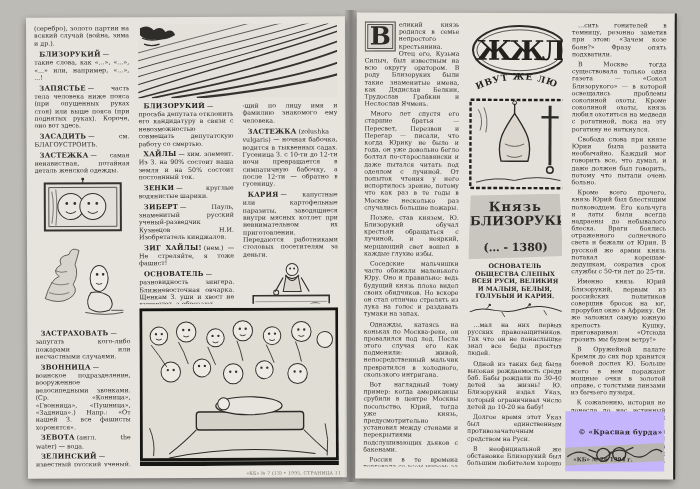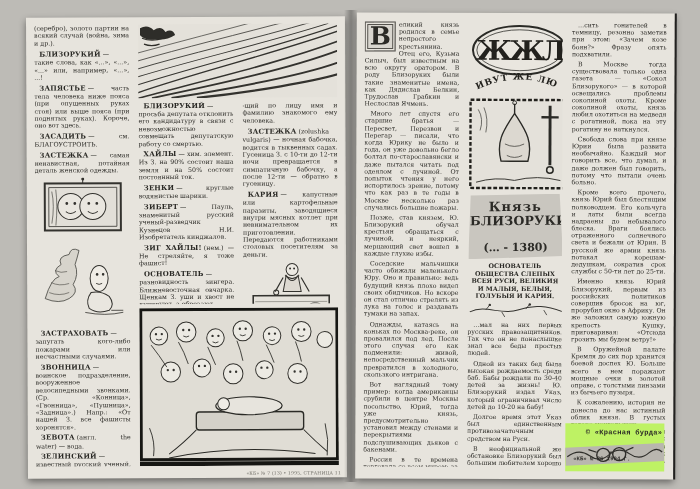--- a/index.html
+++ b/index.html
@@ -36,21 +36,21 @@
   .dropcap{float:left;font-size:25px;line-height:22px;font-weight:bold;margin:1px 3px 1px 0;
            padding:3px 4px;border:1px solid #55534e;background:#d9d6cf;
            box-shadow:inset 0 0 0 1.5px #e7e4dd, inset 0 0 0 2.5px #55534e;}
   .titleblock{background:#c9c6bf;margin:4px 0 2px;padding:5px 2px 4px;text-align:center;
               clip-path:polygon(3% 2%,97% 0%,100% 96%,0% 100%);transform:rotate(-.6deg);}
   .kicker{font-size:13px;font-weight:bold;letter-spacing:1px;}
   .t-big{font-size:17px;font-weight:bold;line-height:1.02;letter-spacing:.5px;}
   .t-med{font-size:12.5px;font-weight:bold;line-height:1.05;letter-spacing:.2px;}
   .t-years{font-size:11px;font-weight:bold;margin-top:15px;}
   .subtitle{font-size:6.3px;font-weight:bold;line-height:1.2;text-align:center;margin:3px 0 2px;}
-  .sig{position:absolute;right:9px;bottom:8px;width:99px;background:#bef264;text-align:right;padding-top:5px;font-family:Liberation Mono, monospace;}
+  .sig{position:absolute;right:9px;bottom:8px;width:99px;background:#c4b5fd;text-align:right;padding-top:16px;}
   .copyright{font-size:7px;font-weight:bold;letter-spacing:.3px;text-align:right;margin:0 2px 1px 0;}
   .kbfooter{position:absolute;left:8px;bottom:9px;font-size:5.6px;font-weight:bold;color:#2c2b28;}
   .doodlewrap{position:relative;height:34px;}
 </style>
 </head>
 <body>
 
 <div class="page" id="lp">
   <div class="inner">
 

